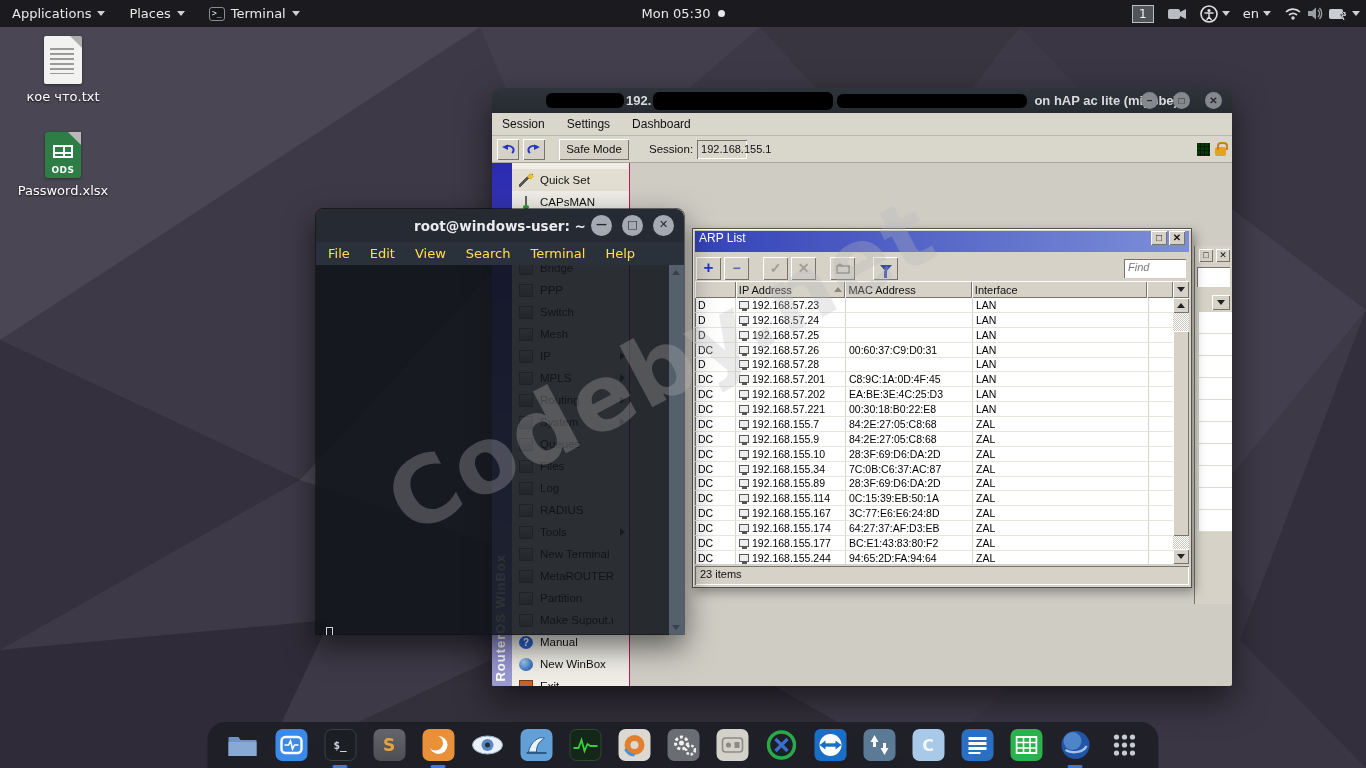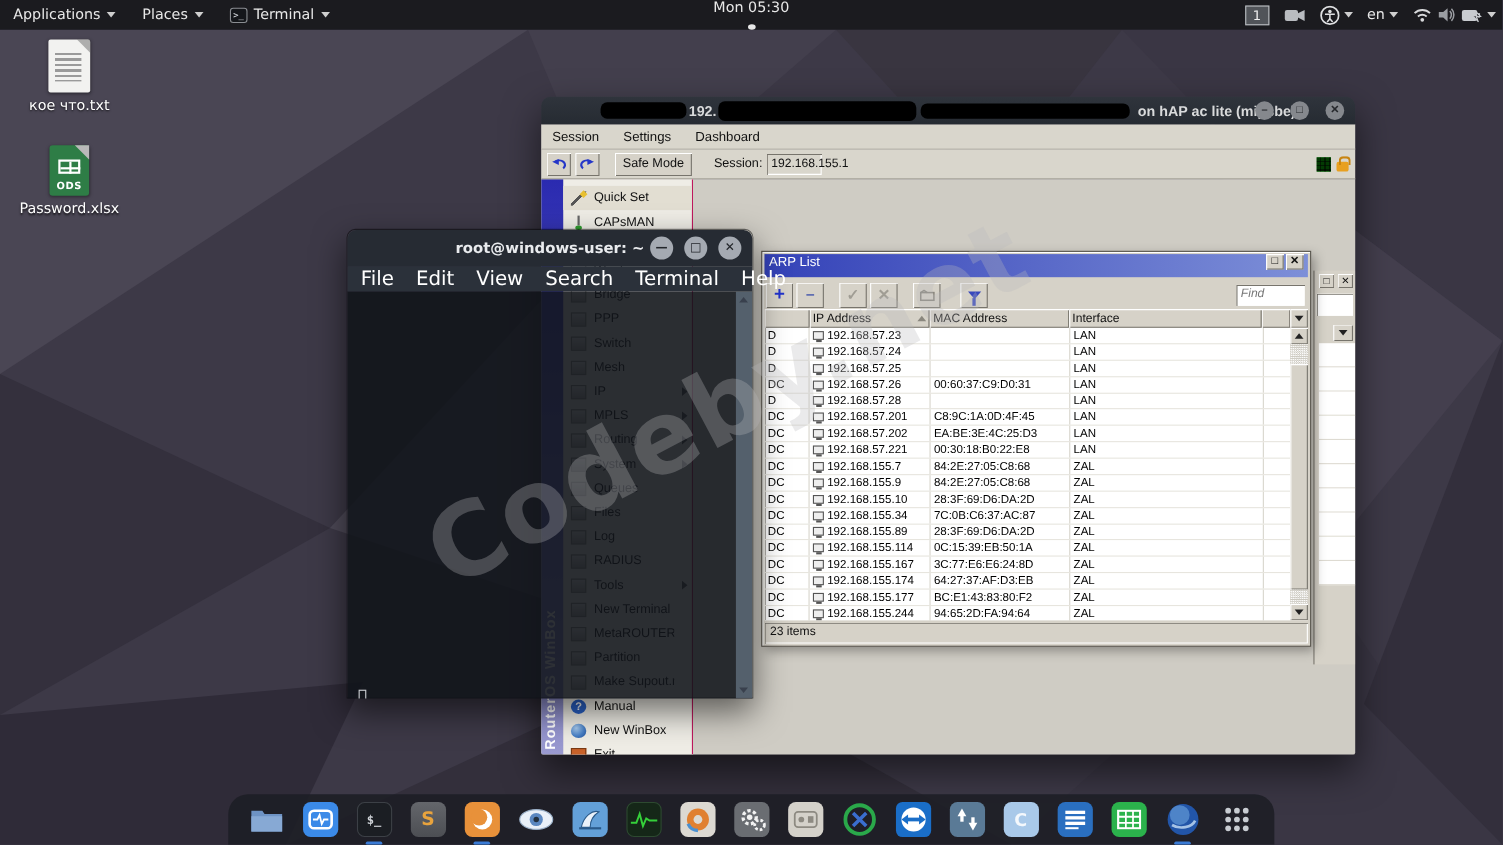--- a/index.html
+++ b/index.html
@@ -14,21 +14,21 @@
   #topbar { position:absolute; left:0; top:0; width:1366px; height:27px;
     background:#1b1b1f; z-index:100; display:flex; align-items:center;
     color:#e8e8e8; font-size:13px; }
   .tb-menu { display:flex; align-items:center; gap:6px; padding:0 12px; height:27px; cursor:default; }
   .caret { width:0; height:0; border-left:4px solid transparent; border-right:4px solid transparent;
     border-top:5px solid #cfcfcf; display:inline-block; }
   .tb-term-ico { width:16px; height:14px; background:#14161a; border:1px solid #8a8d92;
     border-radius:3px; color:#dfe2e6; font-size:8px; line-height:12px; text-align:center;
     font-family:"DejaVu Sans Mono",monospace; }
   #tb-center { position:absolute; left:0; right:0; top:0; height:27px; display:flex;
-    align-items:center; justify-content:center; gap:7px; pointer-events:none;flex-direction:column; }
+    align-items:center; justify-content:center; gap:7px; pointer-events:none; }
   #tb-center .dot { width:7px; height:7px; border-radius:50%; background:#e8e8e8; }
   #tb-right { position:absolute; right:6px; top:0; height:27px; display:flex; align-items:center; gap:13px; }
   .ws-box { width:22px; height:18px; border:1px solid #b9bcc0; background:#515459;
     color:#f0f0f0; font-size:12px; text-align:center; line-height:16px; }
   .tray-ico { display:flex; align-items:center; gap:4px;justify-content:center; }
 
   
   .desk-icon { position:absolute; width:110px; text-align:center; z-index:2; }
   .desk-icon .lbl { color:#fff; font-size:13px; margin-top:5px; text-shadow:0 1px 2px rgba(0,0,0,.8); }
   .file-txt { width:38px; height:48px; background:#f2f2f0; border-radius:2px; margin:0 auto;
@@ -183,21 +183,21 @@
   #term { position:absolute; left:315px; top:208px; width:370px; height:427px; z-index:30;
     border-radius:8px 8px 0 0; box-shadow:0 12px 30px rgba(0,0,0,.55);
     border:1px solid rgba(0,0,0,.55); }
   #term-title { height:33px; background:#262b33; border-radius:8px 8px 0 0; position:relative;
     display:flex; align-items:center; justify-content:center; color:#e9ebee; font-size:13.5px; font-weight:bold; }
   #term-title .btns { position:absolute; right:10px; top:6px; display:flex; gap:10px; }
   .tcircle { width:21px; height:21px; border-radius:50%; background:#a5aab2; position:relative; }
   .tcircle span { position:absolute; inset:0; text-align:center; line-height:20px; font-size:11px;
     color:#23262b; font-weight:bold; }
   #term-menu { height:23px; background:#2b313a; display:flex; align-items:center; gap:20px;
-    padding-left:12px; color:#ffffff; font-size:18px; }
+    padding-left:12px; color:#fde047; font-size:13px; }
   #term-body { position:relative; height:370px; background:rgba(16,19,25,.88); overflow:hidden; }
   #term-text { padding:5px 2px 0 5px; font-family:"DejaVu Sans Mono", monospace; font-size:11px;
     line-height:13.2px; color:#d2d4d8; }
   .tline { white-space:pre; height:13.2px; }
   #term-cursor { width:7px; height:12px; border:1px solid #cfd2d6; margin:1px 0 0 5px; }
   #term-scroll { position:absolute; right:0; top:0; bottom:0; width:15px;
     background:rgba(130,150,170,.5); }
   #term-scroll .tri-up { position:absolute; top:5px; left:3px; border-bottom-color:#39404d; }
   #term-scroll .tri-down { position:absolute; bottom:5px; left:3px; border-top-color:#39404d; }
 

